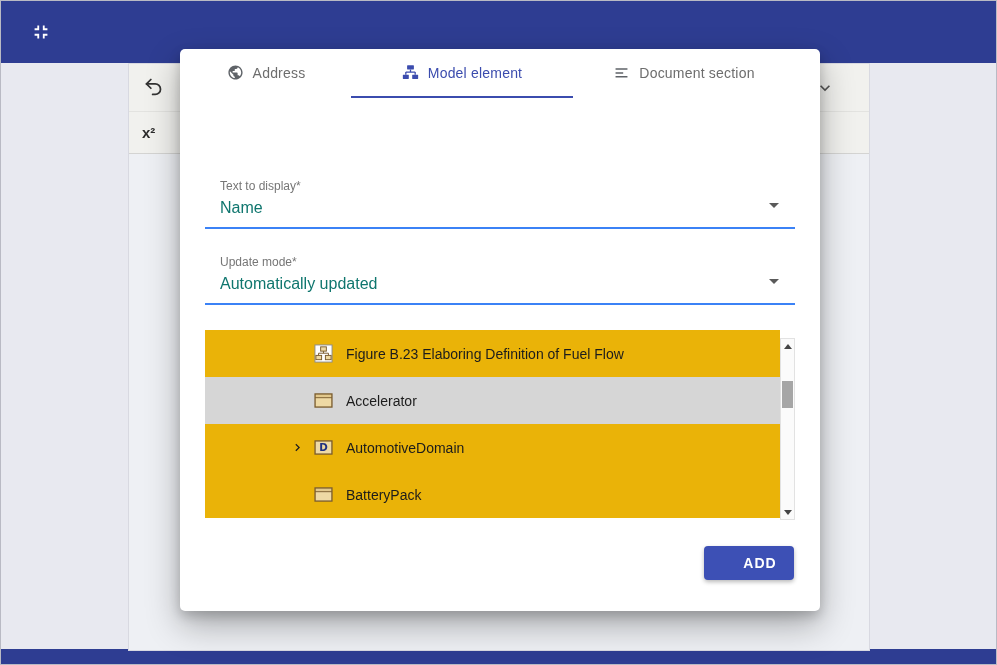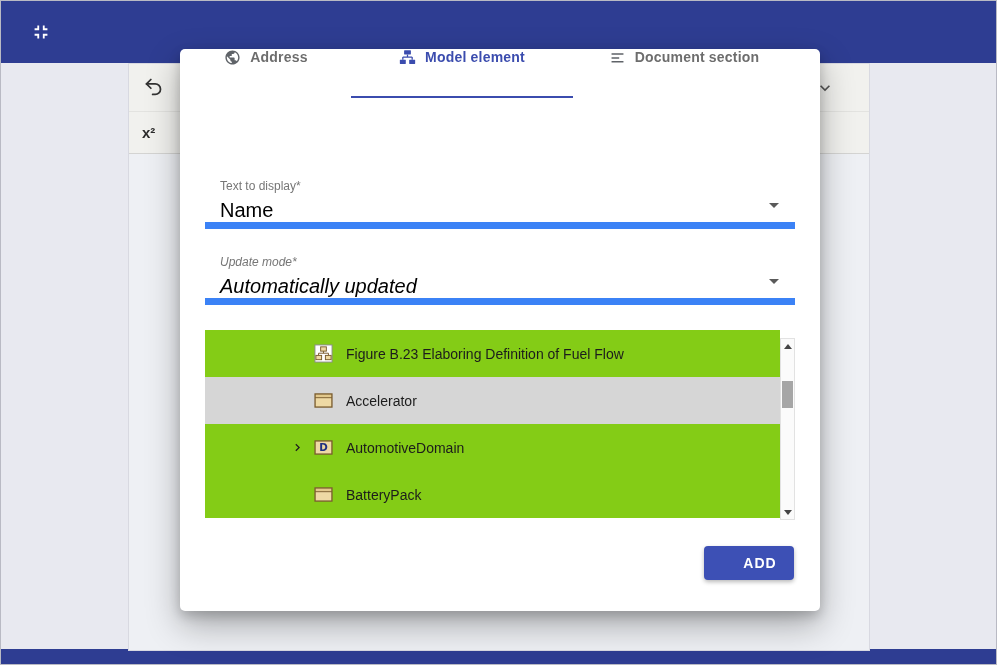--- a/index.html
+++ b/index.html
@@ -22,40 +22,40 @@
   .expand-btn{position:absolute;right:22px;top:9px;}
   .tb-row2{position:absolute;left:0;top:48px;right:0;height:42px;}
   .sup-btn{position:absolute;left:13px;top:4px;font-size:15px;font-weight:bold;color:#2b2b2b;font-family:"Liberation Sans",sans-serif;}
 
   
   .dialog{
     position:absolute;left:179px;top:48px;width:640px;height:562px;background:#ffffff;
     border-radius:5px;z-index:10;
     box-shadow:0 14px 34px rgba(0,0,0,.30), 0 5px 12px rgba(0,0,0,.18);
   }
-  .tab{position:absolute;top:0;height:49px;display:flex;align-items:flex-start;justify-content:center;gap:9px;
-       font-size:14px;font-weight:bold;letter-spacing:.2px;color:#6d6d6d;cursor:pointer;border-bottom:2px solid transparent;}
+  .tab{position:absolute;top:0;height:49px;display:flex;align-items:center;justify-content:center;gap:9px;
+       font-size:14px;font-weight:normal;letter-spacing:.2px;color:#6d6d6d;cursor:pointer;border-bottom:2px solid transparent;}
   .tab-address{left:16px;width:140px;}
   .tab-model{left:171px;width:222px;}
   .tab-doc{left:404px;width:200px;}
   .tab.active{color:var(--accent,#3b4cae);border-bottom-color:var(--accent,#3b4cae);}
   .tab .tab-icon{display:flex;}
 
   .dialog-title{position:absolute;left:26px;top:80px;font-size:21px;line-height:26px;font-weight:400;color:#191919;}
 
-  .field{position:absolute;left:25px;width:590px;height:54px;border-bottom:7px solid #3b82f6;cursor:pointer;}
+  .field{position:absolute;left:25px;width:590px;height:54px;border-bottom:2px solid #3b82f6;cursor:pointer;}
   .field1{top:126px;}
-  .field2{top:202px;font-style:italic;}
+  .field2{top:202px;}
   .f-label{position:absolute;left:15px;top:4px;font-size:12px;color:#767676;}
-  .f-value{position:absolute;left:15px;top:24px;font-size:20px;color:#000000;}
+  .f-value{position:absolute;left:15px;top:24px;font-size:16px;color:#0f766e;}
   .dd-arrow{position:absolute;right:16px;top:28px;width:0;height:0;
             border-left:5px solid transparent;border-right:5px solid transparent;border-top:5px solid #5a5a5a;}
 
   .tree{position:absolute;left:25px;top:281px;width:575px;}
-  .tree-row{height:47px;display:flex;align-items:center;padding-left:85px;font-size:14px;color:#1c1c1c;cursor:pointer;background:#84cc16;}
+  .tree-row{height:47px;display:flex;align-items:center;padding-left:85px;font-size:14px;color:#1c1c1c;cursor:pointer;background:#eab308;}
   .tree-row.selected{background:var(--selected-row,#d6d6d6);}
   .tw{width:24px;height:16px;display:flex;align-items:center;flex:0 0 24px;}
   .tw.hide svg{visibility:hidden;}
   .ticon{display:flex;margin-right:13px;flex:0 0 auto;}
   .tlabel{white-space:nowrap;}
 
   .scrollbar{position:absolute;left:600px;top:289px;width:15px;height:182px;background:#fbfbfb;border:1px solid #e2e2e2;}
   .sb-btn{position:absolute;left:0;right:0;height:14px;display:flex;align-items:center;justify-content:center;cursor:pointer;background:none;border:none;}
   .sb-up{top:0;}
   .sb-down{bottom:0;}

